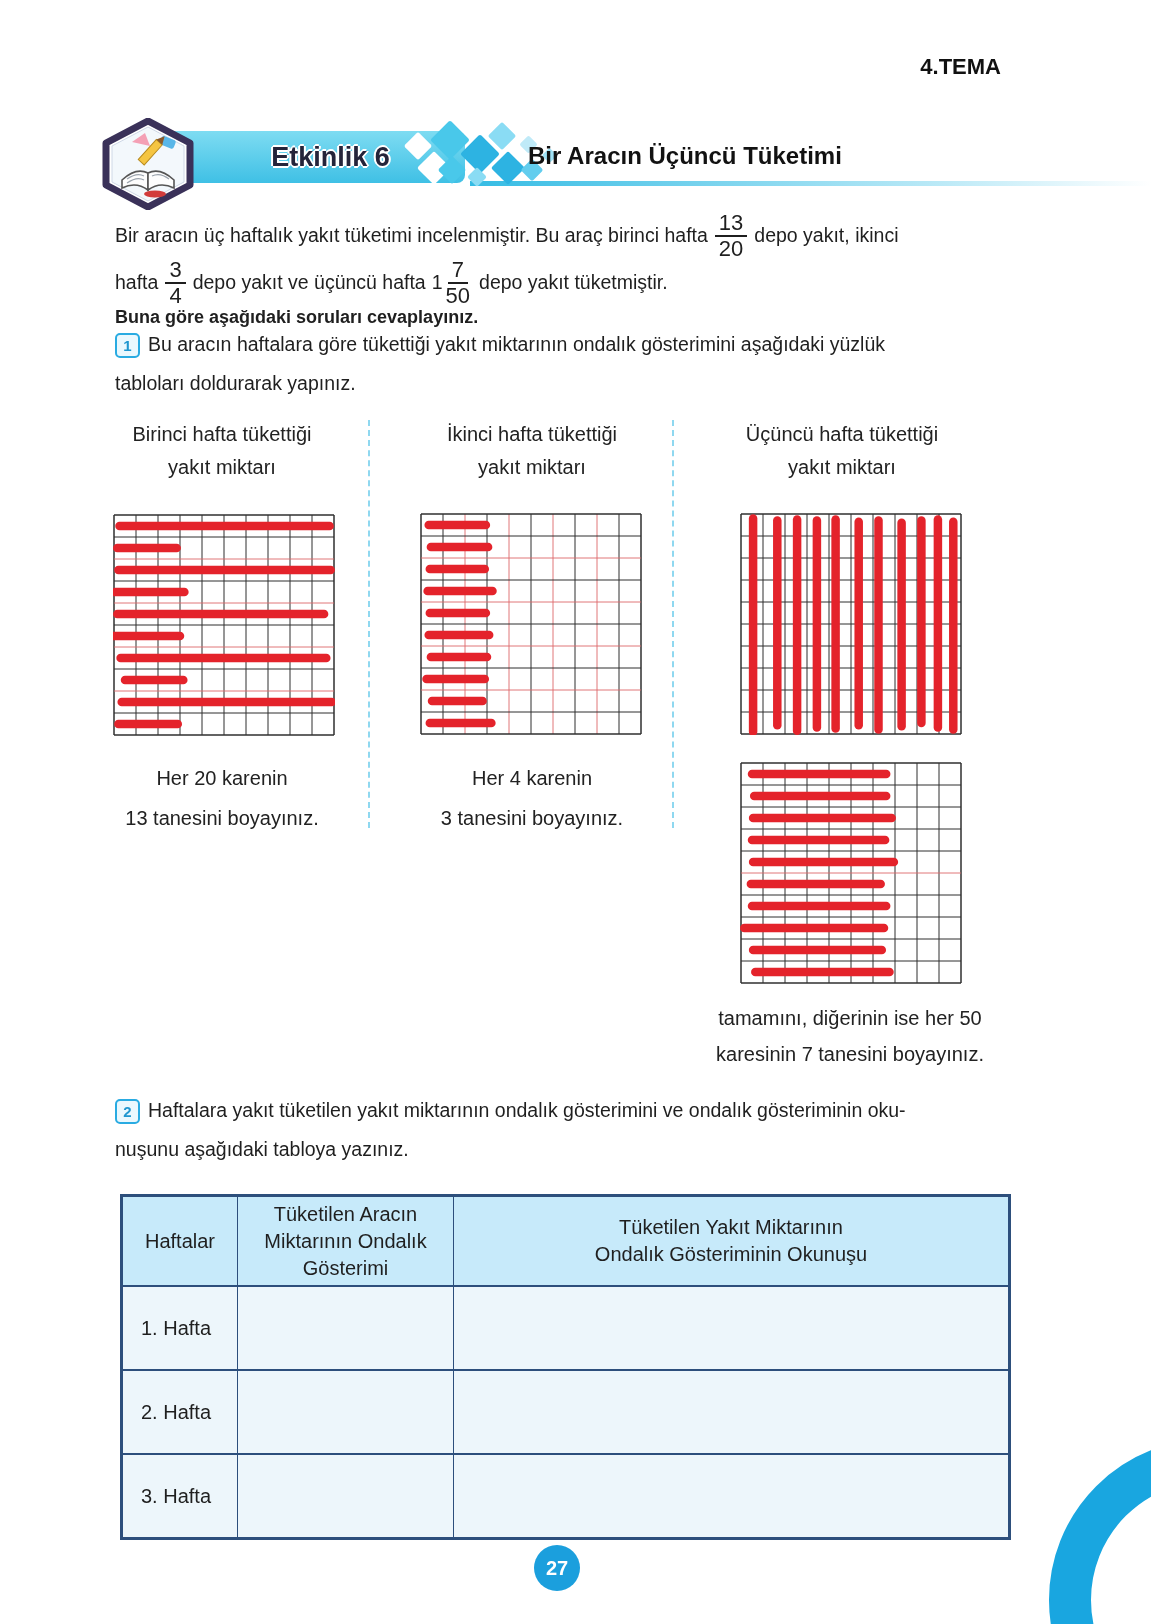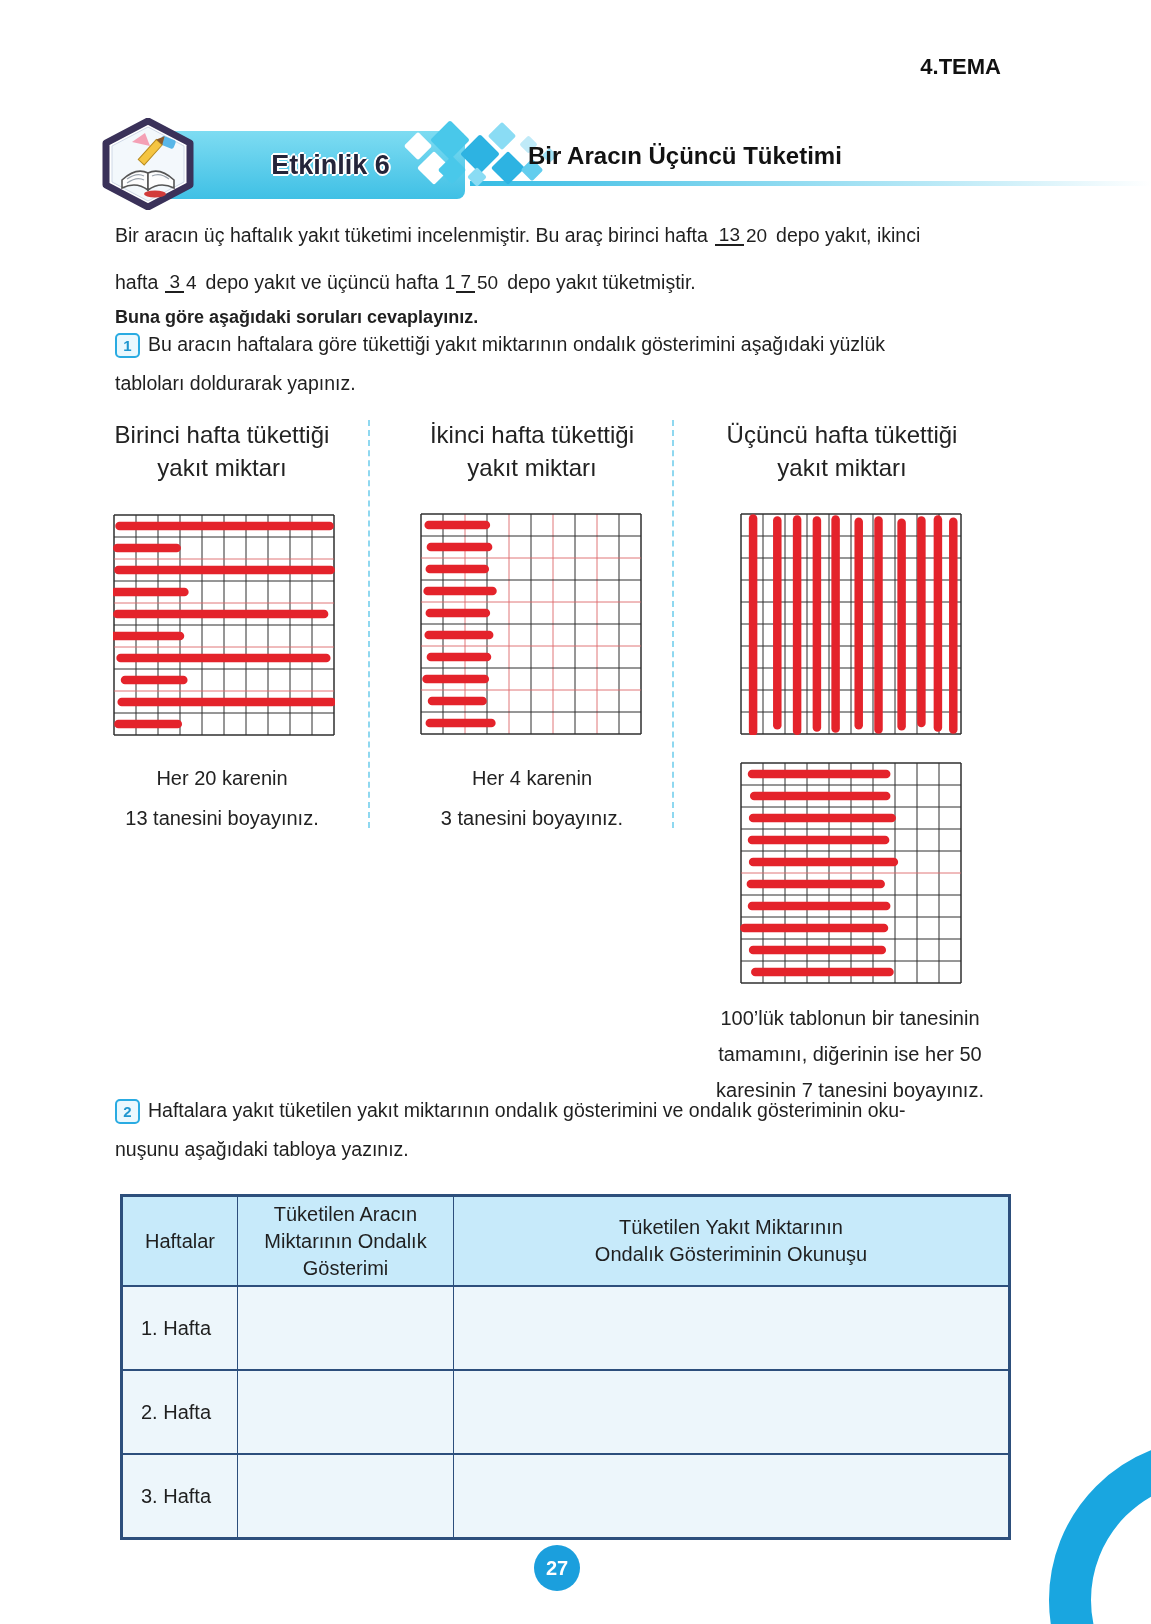--- a/index.html
+++ b/index.html
@@ -2,51 +2,51 @@
 <html><head>
 <meta charset="utf-8">
 <style>
   html,body{margin:0;padding:0;background:#fff;}
   body{font-family:"Liberation Sans", sans-serif; color:#1f1f1f;}
   #page{position:relative; width:1151px; height:1624px; background:#ffffff; overflow:hidden;}
 
   
   .tema{position:absolute; top:54px; right:150px; font-size:22px; font-weight:bold; color:#111;}
   .hexwrap{position:absolute; left:98px; top:118px; width:100px; height:92px; z-index:3;}
-  .banner-bar{position:absolute; left:150px; top:131px; width:315px; height:68px;
+  .banner-bar{position:absolute; left:150px; top:131px; width:315px; height:52px;
     background:linear-gradient(#7edcf2,#3fc0e5); border-radius:8px; z-index:1;
     display:flex; align-items:center; justify-content:center;}
   .banner-bar .lbl{font-size:27px; font-weight:bold; color:#24243a; padding-left:46px;
     text-shadow:-2px 0 #fff,2px 0 #fff,0 -2px #fff,0 2px #fff,1px 1px #fff,-1px -1px #fff;}
   .mosaic{position:absolute; left:408px; top:124px; width:160px; height:64px; z-index:2;}
   .dmd{position:absolute; transform:rotate(45deg); border-radius:2px;}
   .banner-title{position:absolute; left:528px; top:142px; font-size:24px; font-weight:bold; color:#121212; z-index:2; white-space:nowrap;}
   .banner-underline{position:absolute; left:470px; top:181px; width:681px; height:5px;
     background:linear-gradient(to right,#35bce4,#bdeaf7 70%,rgba(255,255,255,0)); z-index:0;}
 
   
   .intro{position:absolute; left:115px; top:212px; width:960px;}
   .intro-line{display:flex; align-items:center; height:47px; font-size:19.5px; white-space:pre;}
   .intro-bold{font-size:18px; font-weight:bold; margin-top:1px;}
-  .frac{display:inline-flex; flex-direction:row; align-items:center; line-height:1.05;
-    font-size:19px; margin:0 7px; vertical-align:middle;}
+  .frac{display:inline-flex; flex-direction:column; align-items:center; line-height:1.05;
+    font-size:22px; margin:0 7px; vertical-align:middle;}
   .frac .num{border-bottom:2px solid #1f1f1f; padding:0 4px;}
   .frac .den{padding:0 2px;}
   .mixed{display:inline-flex; align-items:center; margin-left:6px;}
   .mixed .whole{font-size:19.5px;}
   .mixed .frac{margin:0 7px 0 1px;}
 
   
   .qbadge{position:absolute; width:21px; height:21px; border:2px solid #29abe2; border-radius:5px;
     background:#eaf8fe; color:#1f96cf; font-size:15px; font-weight:bold;
     display:flex; align-items:center; justify-content:center;}
   .qline{position:absolute; font-size:19.5px; white-space:nowrap;}
 
   
-  .colhead{position:absolute; width:260px; text-align:center; font-size:24px; line-height:33px; color:#222;}
+  .colhead{position:absolute; width:260px; text-align:center; font-size:20px; line-height:33px; color:#222;}
   .caption{position:absolute; text-align:center; font-size:20px; line-height:40px; color:#222;}
   .caption3{position:absolute; text-align:center; font-size:20px; line-height:36px; color:#222;}
   .vdivider{position:absolute; top:420px; height:408px; border-left:2px dashed #8fd8f0;}
 
   .gridbox{position:absolute;}
 
   
   .qtable{position:absolute; left:120px; top:1194px; border-collapse:collapse; table-layout:fixed;}
   .qtable td, .qtable th{border:1.6px solid #2d4f7c; font-weight:normal;}
   .qtable{border:3px solid #2d4f7c;}
@@ -294,21 +294,20 @@
 
   <div class="caption" style="left:92px; top:758px; width:260px;">
     <div>Her 20 karenin</div>
     <div>13 tanesini boyayınız.</div>
   </div>
   <div class="caption" style="left:402px; top:758px; width:260px;">
     <div>Her 4 karenin</div>
     <div>3 tanesini boyayınız.</div>
   </div>
   <div class="caption3" style="left:690px; top:1000px; width:320px;">
-    <div>100’lük tablonun bir tanesinin</div>
     <div>tamamını, diğerinin ise her 50</div>
     <div>karesinin 7 tanesini boyayınız.</div>
   </div>
 
   <div class="qbadge" style="left:115px; top:1099px;">2</div>
   <div class="qline" style="left:148px; top:1099px;">Haftalara yakıt tüketilen yakıt miktarının ondalık gösterimini ve ondalık gösteriminin oku-</div>
   <div class="qline" style="left:115px; top:1138px;">nuşunu aşağıdaki tabloya yazınız.</div>
 
   <table class="qtable">
     <colgroup>

